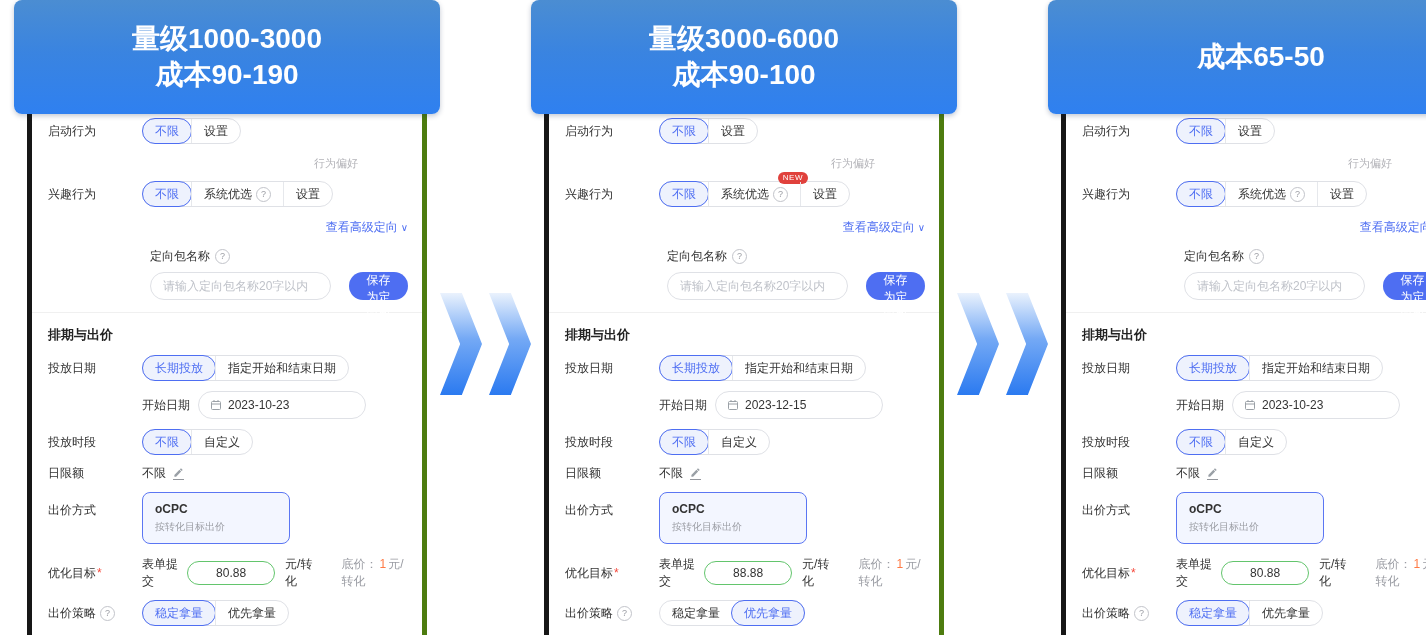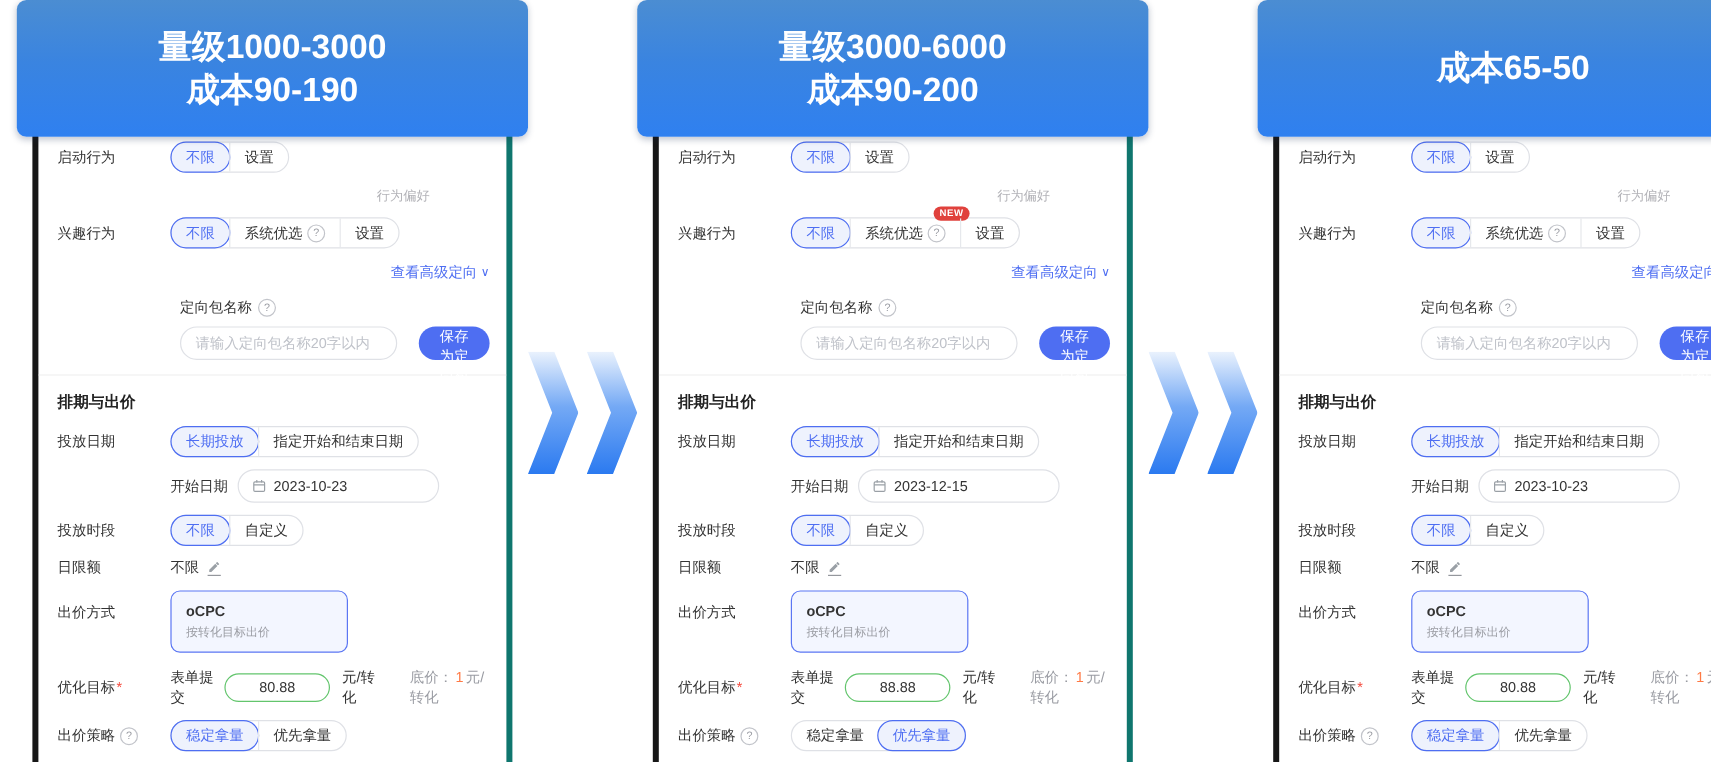--- a/index.html
+++ b/index.html
@@ -1,21 +1,21 @@
 <!DOCTYPE html>
 <html><head>
 <meta charset="utf-8">
 <style>
   html,body{margin:0;padding:0;background:#fff;font-family:"Liberation Sans","DejaVu Sans",sans-serif;}
   #board{position:relative;width:1426px;height:635px;overflow:hidden;display:flex;align-items:stretch;padding:0;box-sizing:border-box;}
   .panel-col{display:flex;flex-direction:column;flex:0 0 392px;height:635px;}
   .panel-col.first{margin-left:14px;}
   .panel-col.last{flex:0 0 400px;margin-right:6px;}
   .bubble{position:relative;z-index:2;height:114px;border-radius:8px;background:linear-gradient(180deg,#4b8dd2 0%,#3a84e0 45%,#2f80f0 100%);color:#fff;display:flex;flex-direction:column;justify-content:center;text-align:center;font-weight:bold;font-size:28px;line-height:36px;box-shadow:0 2px 5px rgba(20,40,80,.25);}
-  .frame{position:relative;z-index:1;flex:1;margin:-10px 13px 0 13px;background:#fff;border-left:5px solid #171717;border-right:5px solid #0f766e;overflow:hidden;}
+  .frame{position:relative;z-index:1;flex:1;margin:-10px 13px 0 13px;background:#fff;border-left:5px solid #171717;border-right:5px solid #4d7c0f;overflow:hidden;}
   .form{padding:14px 14px 0 16px;font-size:12px;color:#333;}
   .row{display:flex;align-items:center;}
   .lbl{flex:0 0 94px;color:#333;}
   .lbl.dim{color:#b3b3b8;font-size:11px;}
   .seg{display:inline-flex;align-items:stretch;border:1px solid #dfe1e6;border-radius:999px;background:#fff;}
   .opt{position:relative;padding:4px 12px;line-height:16px;color:#333;cursor:pointer;white-space:nowrap;display:inline-flex;align-items:center;gap:4px;}
   .opt + .opt{border-left:1px solid #e6e8ec;}
   .opt.sel{border:1px solid #4e6ef2 !important;background:#eef2fd;color:#4e6ef2;border-radius:999px;margin:-1px;}
   .qicon{display:inline-flex;align-items:center;justify-content:center;width:13px;height:13px;border:1px solid #c2c4ca;border-radius:50%;color:#9a9ca3;font-size:9px;line-height:1;}
   .link{color:#4e6ef2;cursor:pointer;display:inline-flex;align-items:center;gap:3px;}
@@ -26,21 +26,21 @@
   .divider{border-top:1px solid #f0f0f0;margin:12px -14px 0 -16px;}
   .sec-title{font-weight:bold;font-size:13px;color:#222;padding:13px 0 11px 0;}
   .date-pill{display:inline-flex;align-items:center;gap:6px;width:168px;height:28px;border:1px solid #dfe1e6;border-radius:14px;padding:0 11px;box-sizing:border-box;color:#333;cursor:pointer;background:#fff;}
   .edit-wrap{display:inline-flex;border-bottom:1px solid #94979d;padding-bottom:1px;margin-left:7px;cursor:pointer;}
   .ocpc-card{width:122px;border:1px solid #5b76f3;background:#f3f6ff;border-radius:8px;padding:9px 12px;cursor:pointer;}
   .ocpc-title{font-weight:bold;font-size:12px;color:#333;}
   .ocpc-sub{font-size:10px;color:#9a9ca3;margin-top:4px;white-space:nowrap;}
   .target-input{width:88px;height:24px;border:1px solid #63c56d;border-radius:13px;text-align:center;font-size:12px;color:#333;outline:none;box-sizing:border-box;margin:0 8px;font-family:inherit;}
   .floor{color:#9a9ca3;margin-left:26px;}
   .floor b{color:#ff7a45;font-weight:normal;margin:0 2px;}
-  .new-badge{position:absolute;top:-10px;right:-8px;background:#e0413c;color:#fff;font-size:8px;font-weight:bold;padding:2px 5px;border-radius:8px;line-height:1;letter-spacing:.5px;}
+  .new-badge{position:absolute;top:-10px;right:-8px;background:#e0413c;color:#fff;font-size:8px;font-weight:normal;padding:2px 5px;border-radius:8px;line-height:1;letter-spacing:.5px;}
   .arrow-zone{flex:1;display:flex;justify-content:center;align-items:flex-start;padding-top:293px;gap:7px;}
   .chev{width:42px;height:102px;background:linear-gradient(180deg,#eaf2fd 0%,#74a9f5 45%,#2b7af0 100%);clip-path:polygon(0 0,52% 0,100% 50%,52% 100%,0 100%,48% 50%);}.mt10{margin-top:10px;}.mt12{margin-top:12px;justify-content:flex-end;}
   .pkg-block{margin-left:102px;margin-top:12px;}
   .pkg-label{display:inline-flex;align-items:center;gap:5px;margin-bottom:7px;}
   .req{color:#f5483b;margin-left:1px;}
   .unit{margin-left:2px;}
   svg{display:block;}
 </style>
 </head>
 <body>
@@ -174,21 +174,21 @@
     </div>
   </div>
 </div>
   <div class="arrow-zone">
     <span class="chev"></span>
     <span class="chev"></span>
   </div>
   <div class="panel-col" id="slot-1">
   <div class="bubble">
     <div>量级3000-6000</div>
-    <div>成本90-200</div>
+    <div>成本90-100</div>
   </div>
   <div class="frame">
     <div class="form">
 
       <div class="row">
         <span class="lbl">启动行为</span>
         <span class="seg">
           <span class="opt sel">不限</span>
           <span class="opt">设置</span>
         </span>

